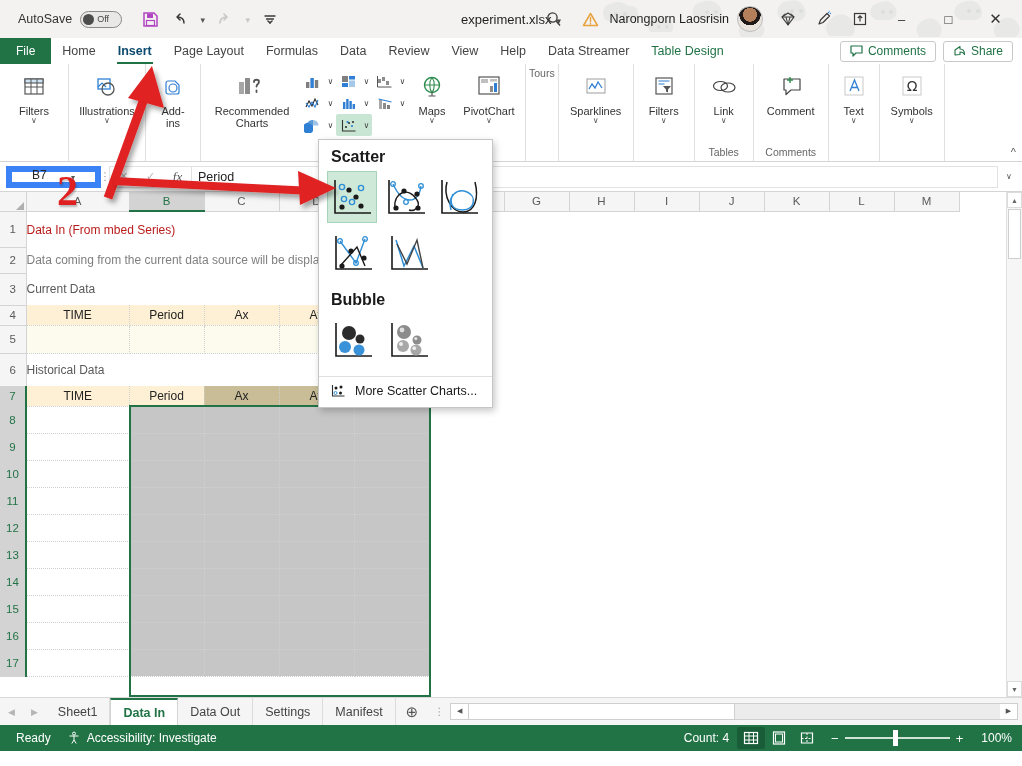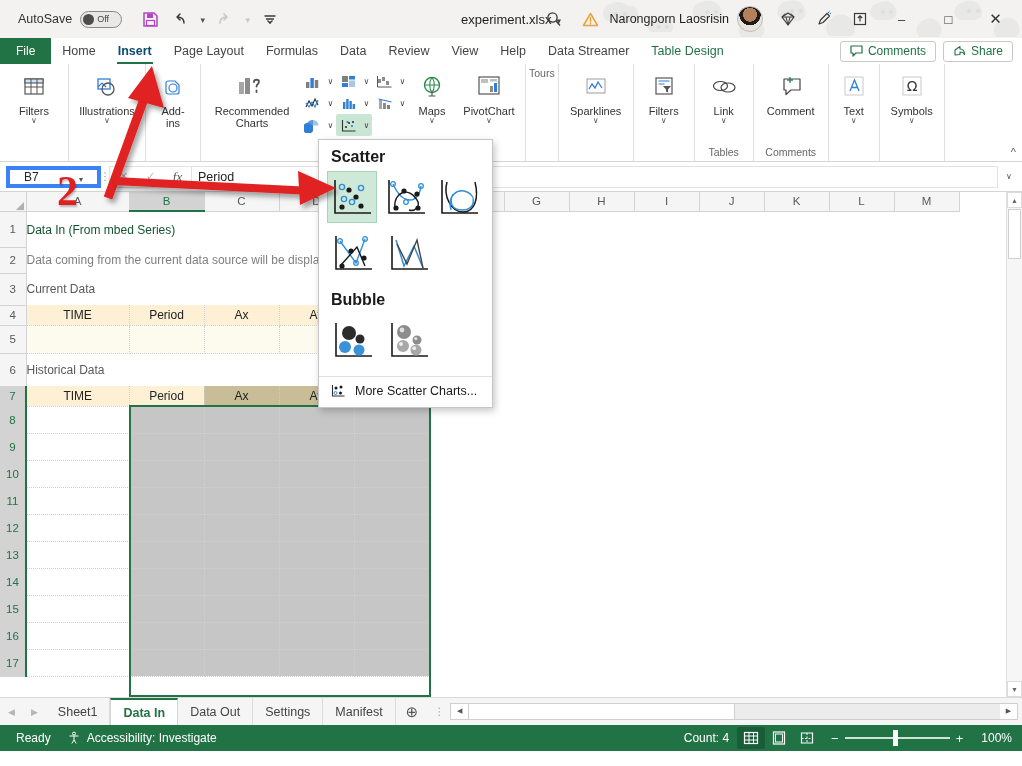--- a/index.html
+++ b/index.html
@@ -118,22 +118,22 @@
   .collapse-ribbon {
     position:absolute; right:6px; bottom:3px; font-size:11px; color:#555; cursor:pointer;
   }
 
   
   .fbar {
     height:30px; display:flex; align-items:center; gap:0px;
     background:#fff; border-bottom:1px solid #d4d4d4; padding:0 2px;
   }
   .namebox {
-    width:95px; height:22px; border:4px solid #3b82f6; display:flex;align-items:flex-end;
-    padding:0 14px; font-size:12px; margin-left:4px; background:#fff; position:relative;
+    width:95px; height:22px; border:6px solid #3b82f6; display:flex;align-items:flex-end;
+    padding:0 20px; font-size:12px; margin-left:4px; background:#fff; position:relative;
   }
   .namebox .nb-caret{ margin-left:auto; font-size:8px; color:#555;}
   .fb-sep { width:8px; display:flex;align-items:center;justify-content:center;color:#999;font-size:11px;}
   .fb-btns { display:flex; height:22px; border:1px solid #e2e2e2; }
   .fb-b { width:27px; display:flex;align-items:center;justify-content:center;font-size:11px;color:#b4b4b4;cursor:pointer;}
   .fb-b.fx { color:#555; font-style:italic; font-family:"Liberation Serif",serif; font-size:13px;}
   .fb-input {
     flex:1; height:22px; border:1px solid #e2e2e2; border-left:none; padding:0 6px;
     display:flex; align-items:center; font-size:12.5px; color:#222; background:#fff;
   }
@@ -151,21 +151,21 @@
   .corner { width:26px; height:19px; background:#f5f5f5; border:1px solid #d4d4d4;border-top:none;border-left:none; position:relative;}
   .corner:after{content:""; position:absolute; right:2px;bottom:1px;border-left:8px solid transparent;border-bottom:8px solid #b0b0b0;}
   .rowhdr {
     width:26px; background:#f5f5f5; border:1px solid #d4d4d4; border-top:none;border-left:none;
     font-size:11.5px; color:#5a5a5a; text-align:center; vertical-align:middle;
   }
   .rowhdr.sel { color:#217346; background:#d3d3d3; border-right:2px solid #217346; }
   td.cell { border-right:1px dotted #d0d0d0; border-bottom:1px dotted #d0d0d0; font-size:12px; vertical-align:middle;}
   td.cell.plain { border-right:none;border-bottom:none; }
 
-  .bigtitle { font-size:21px; color:#14532d; white-space:nowrap; padding-left:8px;}
+  .bigtitle { font-size:21px; color:#b91c1c; white-space:nowrap; padding-left:8px;}
   .subtitle { font-size:12.5px; color:#7f7f7f; white-space:nowrap; padding-left:8px;}
   .sectiontitle { font-size:16px; color:#595959; white-space:nowrap; padding-left:8px;margin-left:28px;}
   .hdrcell-cream { background:#fdf0d5; text-align:center; font-size:12px; color:#222;}
   .hdrcell-tan  { background:#c8bd97; text-align:center; font-size:12px; color:#222;}
   .cream-body { background:#fdfaee; }
   .greyfill { background:#c6c6c6; }
   .active-cell-hdr { background:#fdf0d5; text-align:center; }
 
   .selbox {
     position:absolute; border:2px solid #217346; pointer-events:none;

